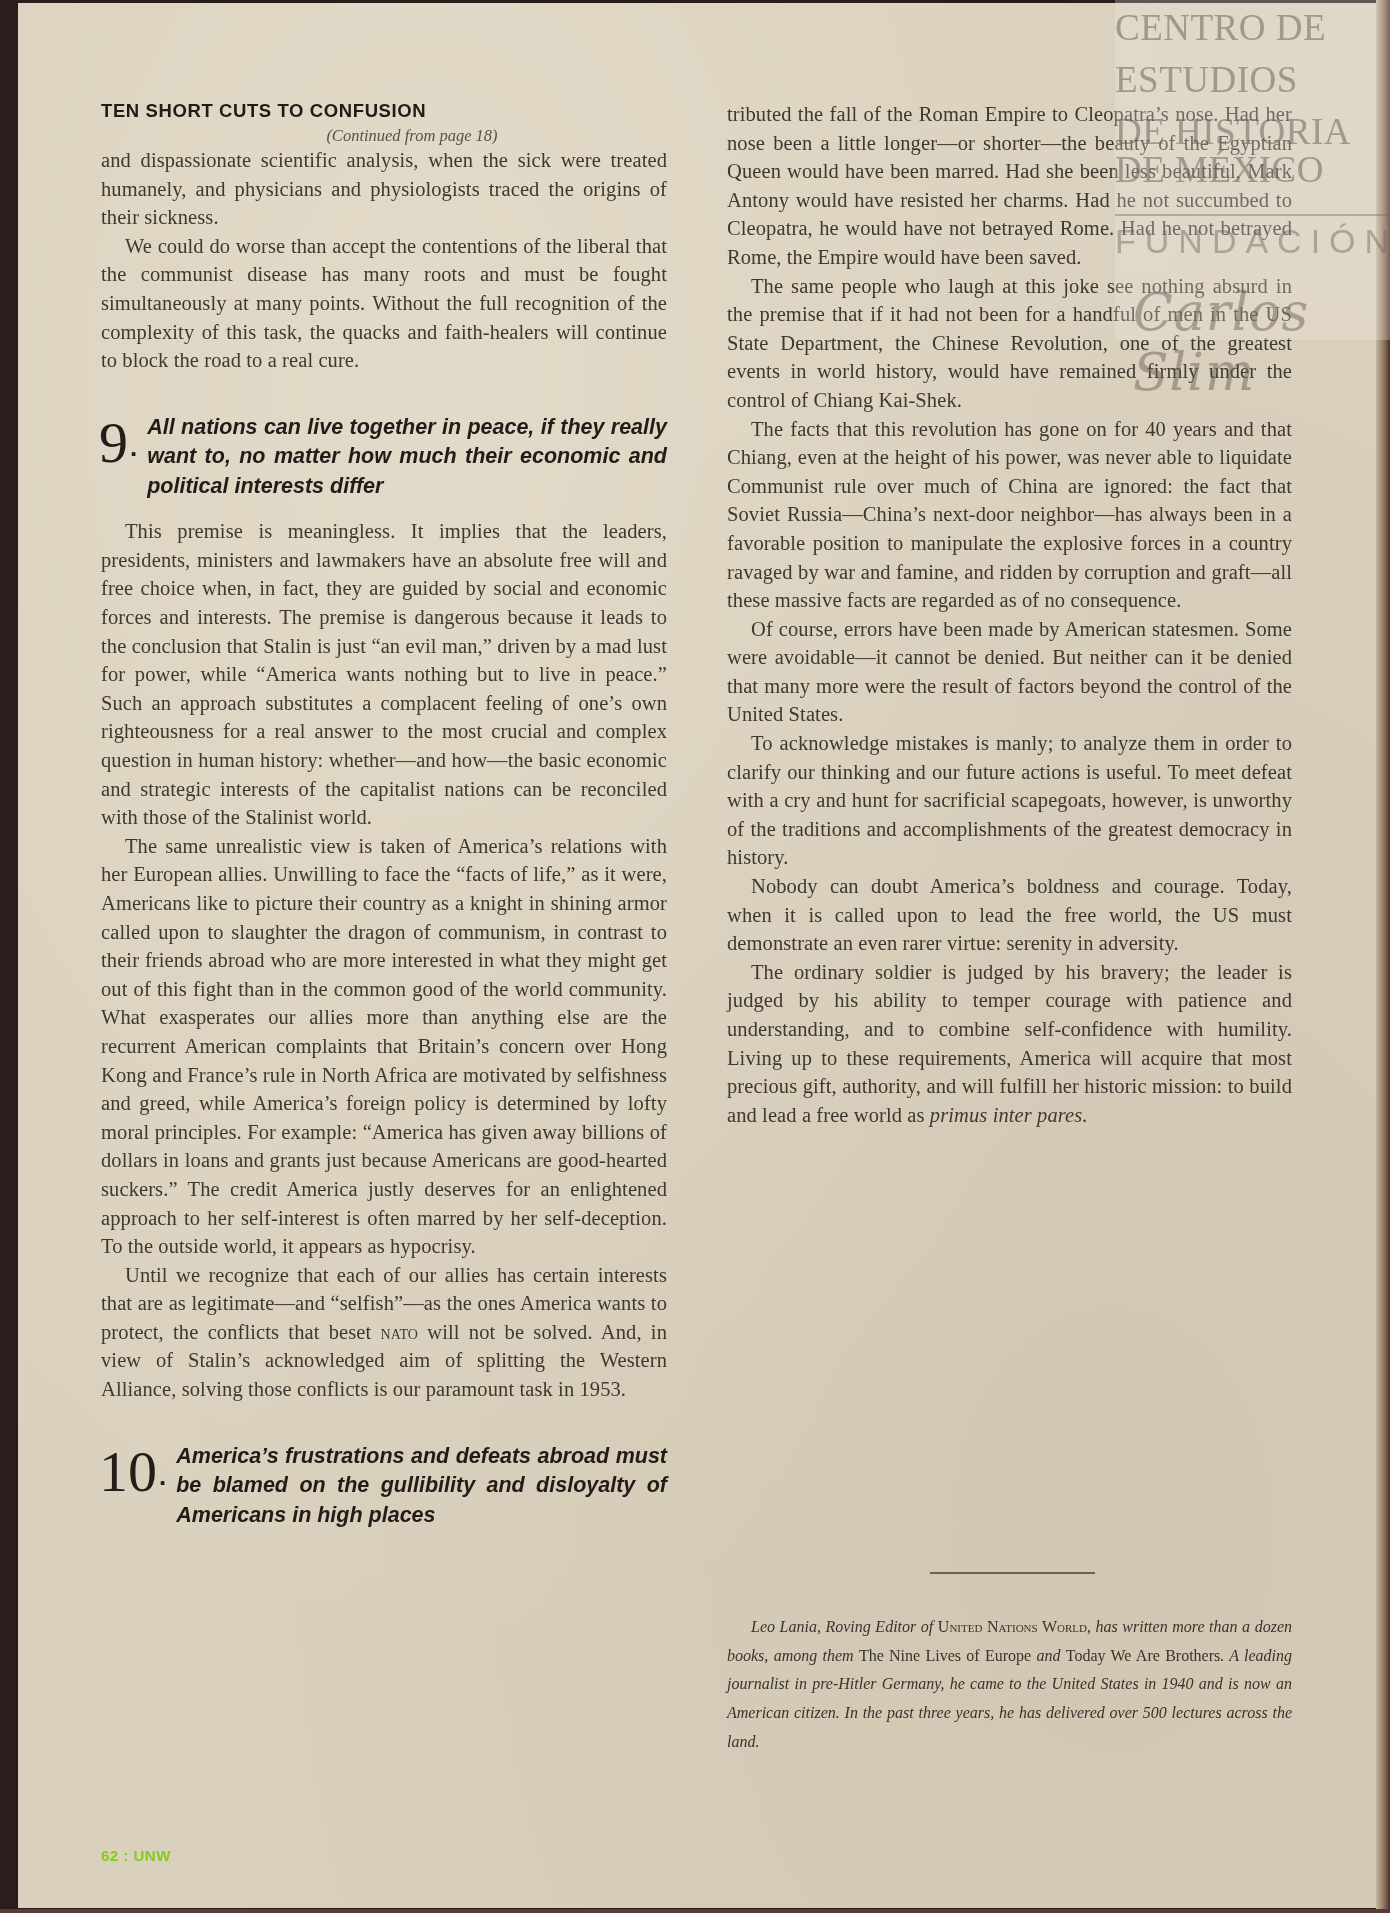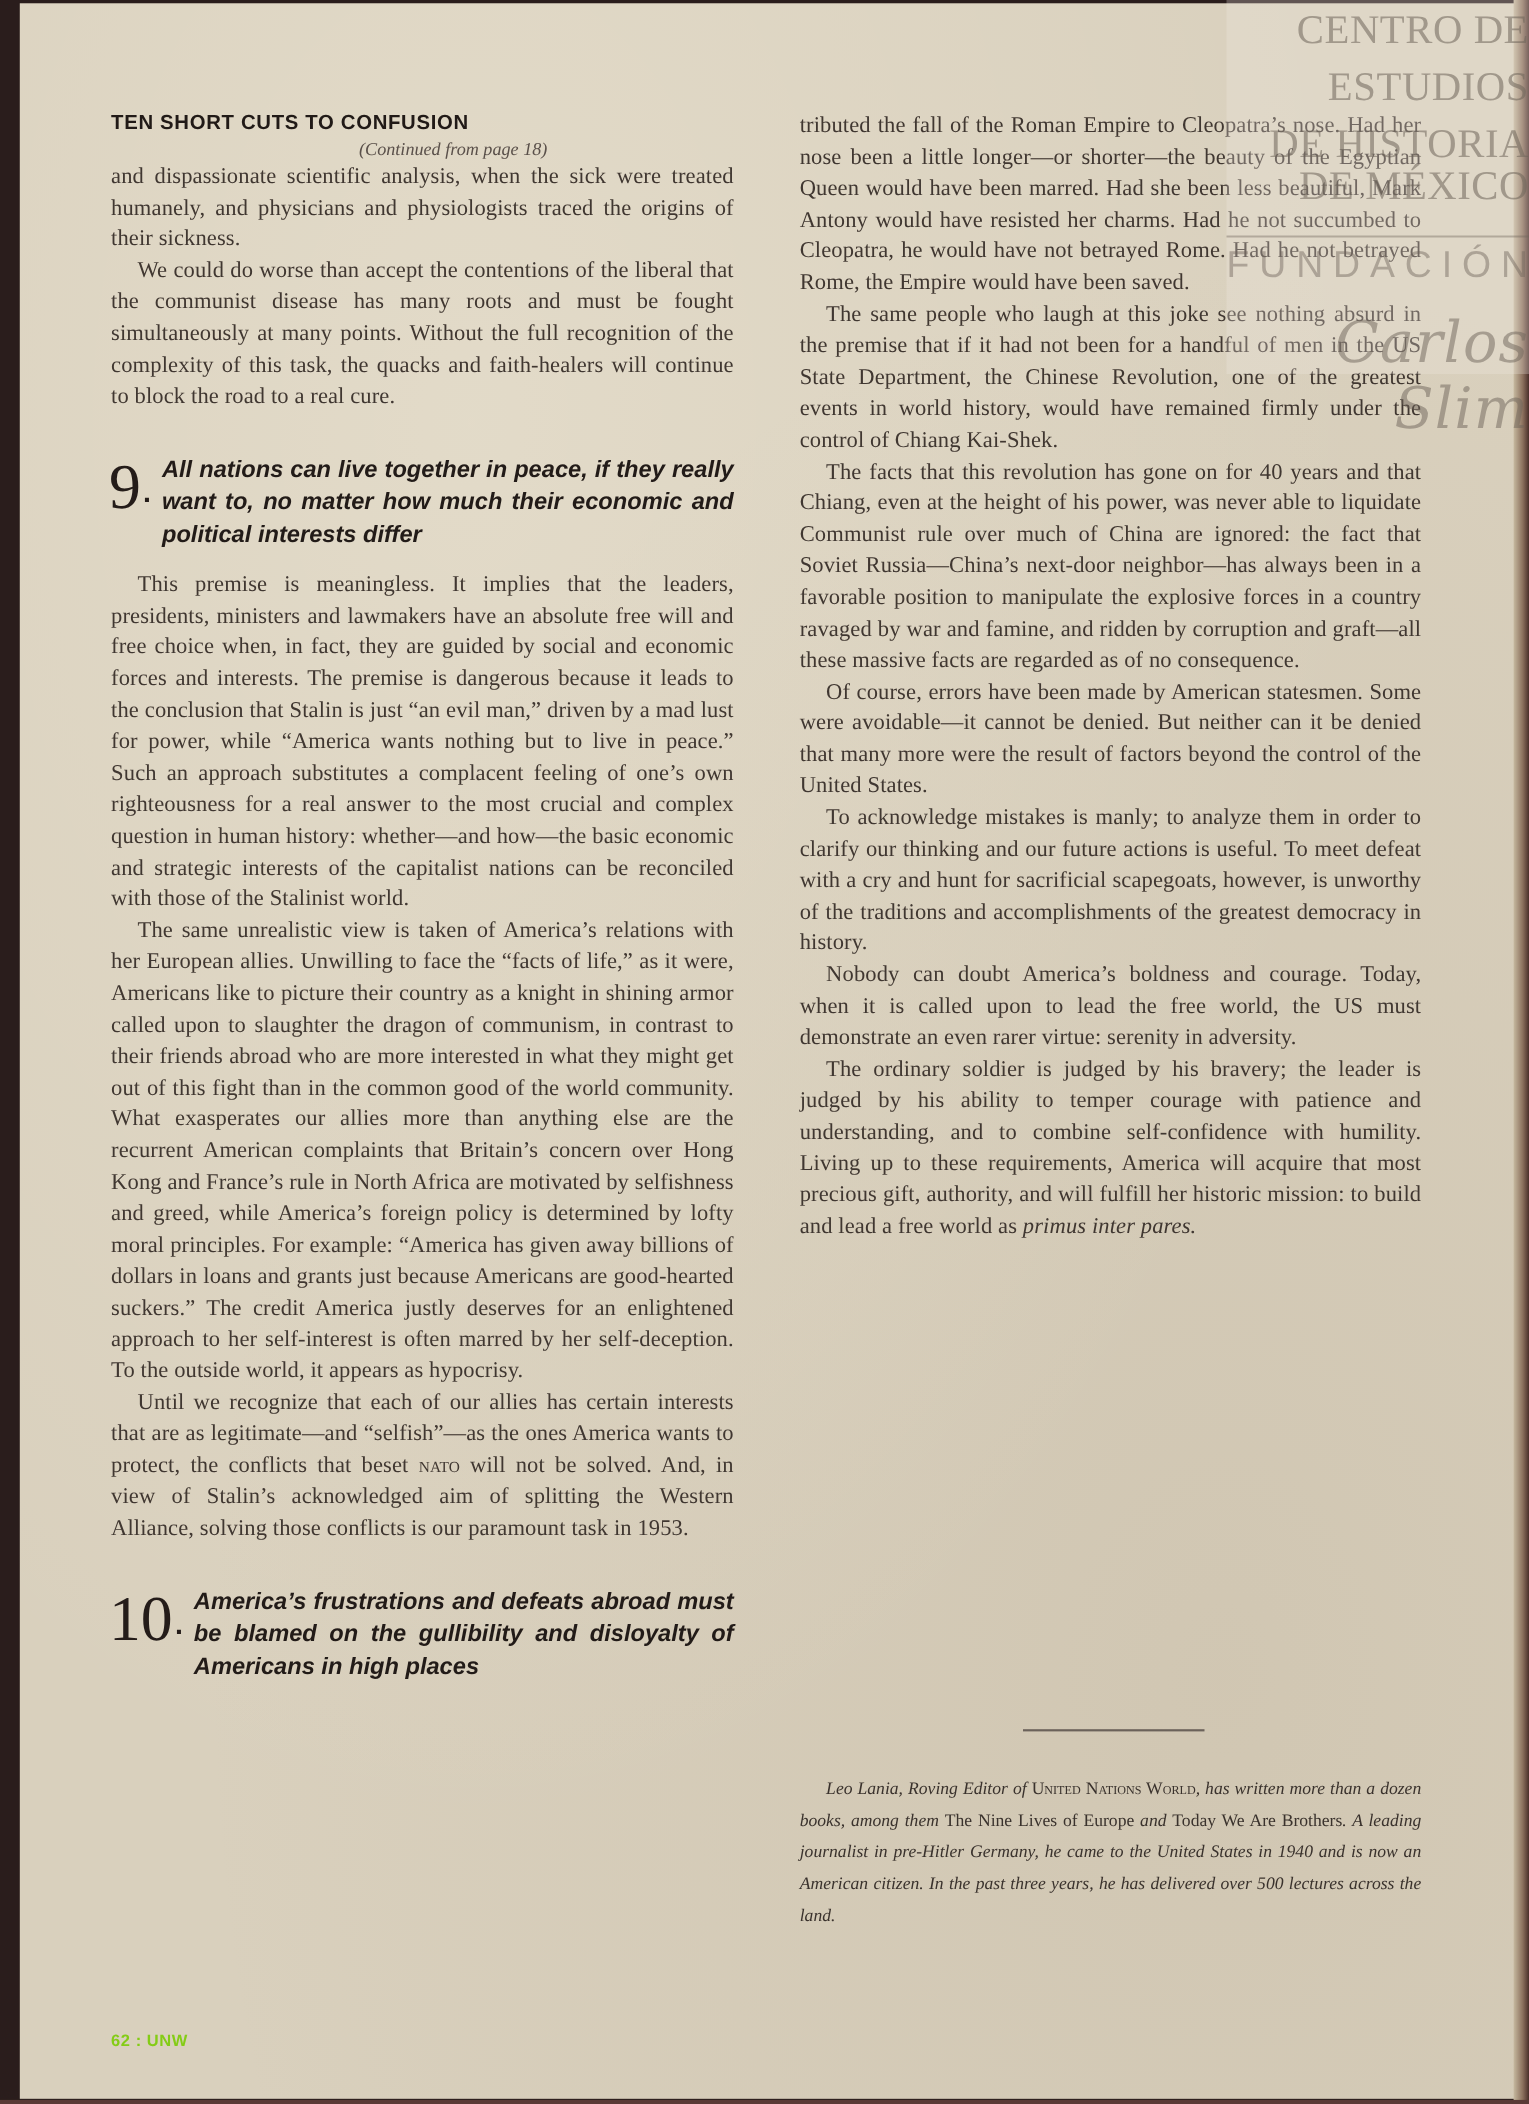--- a/index.html
+++ b/index.html
@@ -23,21 +23,21 @@
   .continued { font-family:"Liberation Serif",serif; font-style:italic; font-size:16.5px; color:#5a504a; text-align:center; margin:4px 0 0 56px; line-height:20px; }
   .section-head { position:relative; margin:0; font-family:"Liberation Sans","DejaVu Sans",sans-serif; font-style:italic; font-weight:bold; font-size:21.5px; line-height:29.5px; color:#221b18; text-align:justify; }
   .section-head .num { float:left; font-family:"Liberation Serif","DejaVu Serif",serif; font-style:normal; font-weight:normal; font-size:58px; line-height:52px; margin:4px 10px 0 -2px; color:#241c19; }
   .section-head .num .dot { font-family:"Liberation Sans",sans-serif; font-size:26px; font-weight:bold; vertical-align:6px; margin-left:2px; }
   .sc { font-variant:small-caps; }
   .it { font-style:italic;margin-top:12px; }
   .folio { position:absolute; left:101px; top:1847px; font-family:"Liberation Sans","DejaVu Sans",sans-serif; font-weight:bold; font-size:15px; color:#84cc16; letter-spacing:0.5px; }
   .divider { position:absolute; left:930px; top:1572px; width:165px; height:0; border-top:2px solid #6b625a; }
   .bio { position:absolute; left:727px; top:1613px; width:565px; margin:0; font-family:"Liberation Serif","DejaVu Serif",serif; font-size:16px; line-height:28.7px; text-align:justify; color:#3a322d; text-indent:24px; }
   .bio .i { font-style:italic; }
-  .watermark { position:absolute; left:1115px; top:0; width:275px; height:340px; background:rgba(240,235,225,0.28); font-family:"Liberation Serif","DejaVu Serif",serif; color:rgba(110,100,90,0.55); text-align:right; }
+  .watermark { position:absolute; left:1115px; top:0; width:275px; height:340px; background:rgba(240,235,225,0.28); font-family:"Liberation Serif","DejaVu Serif",serif; color:rgba(110,100,90,0.55); text-align:left; }
   .wm-line { font-size:37px; line-height:52px; display:block; letter-spacing:0.5px; }
   .wm-rule { position:absolute; left:0; top:214px; width:275px; border-top:2px solid rgba(110,100,90,0.4); }
   .wm-fund { position:absolute; left:0; top:222px; width:275px; font-family:"Liberation Sans","DejaVu Sans",sans-serif; font-size:34px; letter-spacing:9px; color:rgba(110,100,90,0.45); font-weight:300; }
   .wm-sig { position:absolute; left:18px; top:282px; font-family:"DejaVu Serif",serif; font-style:italic; font-size:52px; color:rgba(110,100,90,0.5); letter-spacing:1px; }
   .sec-gap { height:38px; }
 </style>
 </head>
 <body>
 
 <div class="page"></div>

